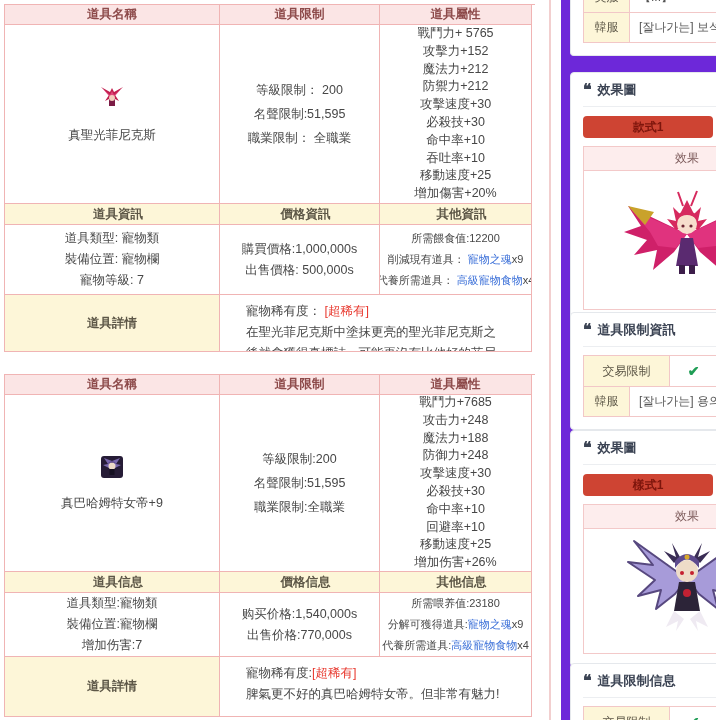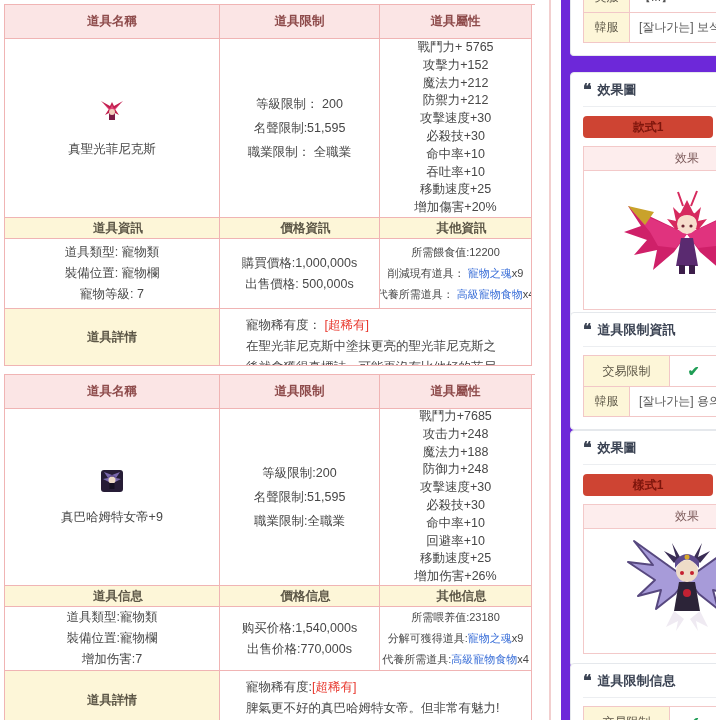--- a/index.html
+++ b/index.html
@@ -17,21 +17,21 @@
     display:grid; grid-template-columns:215px 160px 152px;
     border-top:1px solid #f0b4b4; border-left:1px solid #f0b4b4;
     background:#fff;
   }
   #t1 { top:4px; } #t2 { top:374px; }
   .cell {
     border-right:1px solid #f0b4b4; border-bottom:1px solid #f0b4b4;
     display:flex; align-items:center; justify-content:center;
     text-align:center; flex-direction:column; overflow:hidden;
   }
-  .hcell  { height:34px; background:#fbe5e5; color:#8d4a4a; font-weight:bold; }
+  .hcell  { height:20px; background:#fbe5e5; color:#8d4a4a; font-weight:bold; }
   .h2cell { height:21px; background:#fdf6d8; color:#5d5747; font-weight:bold;padding-left:12px; }
   .tall1 { height:179px; } .tall2 { height:177px; }
   .info1 { height:70px; }  .info2 { height:64px; }
   .det1  { height:57px; }  .det2  { height:60px; }
   .namecell .iname { margin-top:13px; color:#474747; }
   .rescell { line-height:24px; }
   .attr-line { line-height:17.8px; }
   .info-line { line-height:21px; }
   .othercell { font-size:11px; line-height:20px; white-space:nowrap; }
   .link { color:#3a6fd8; cursor:pointer; }

